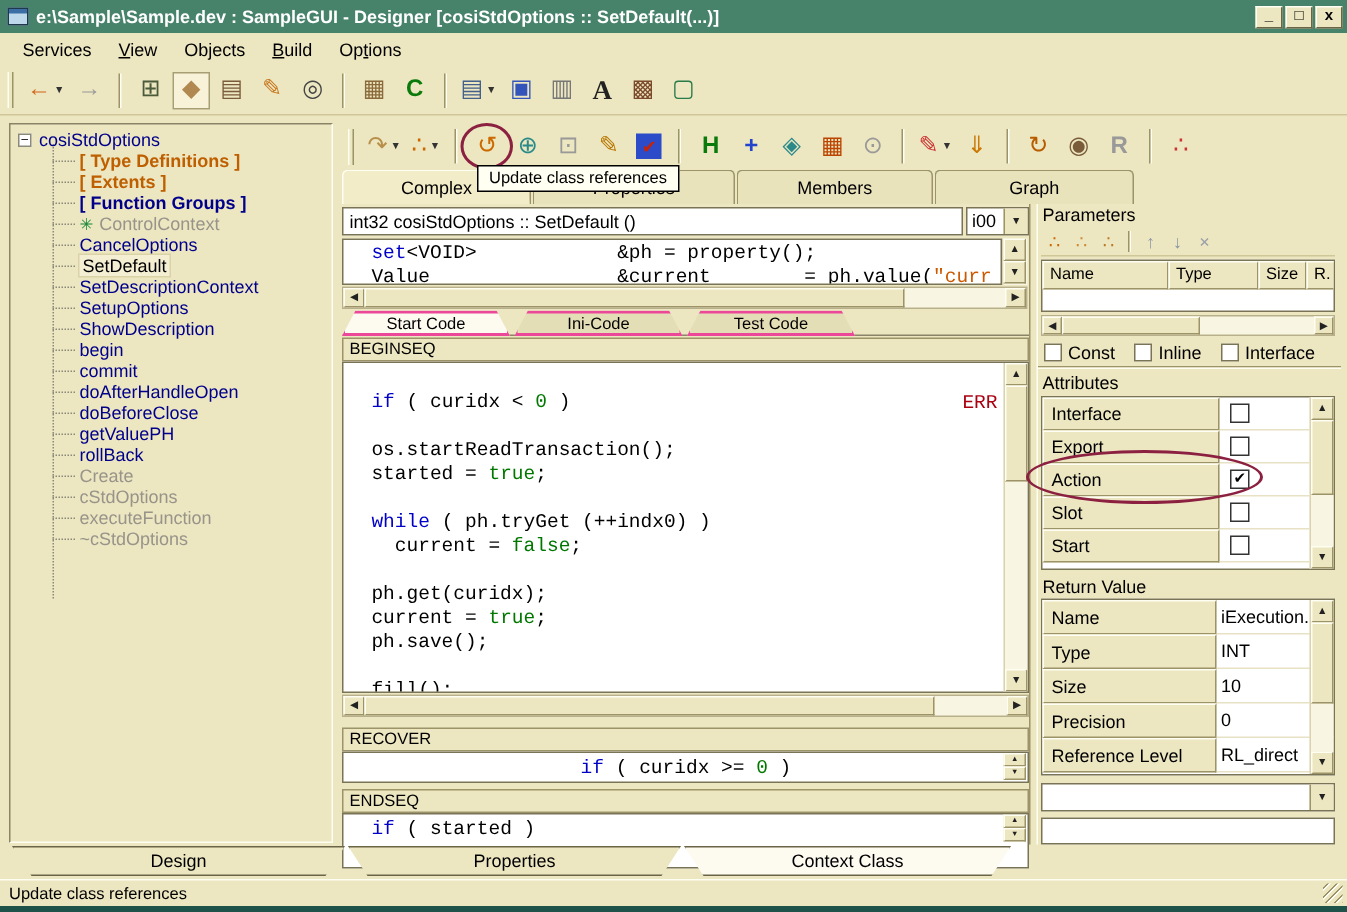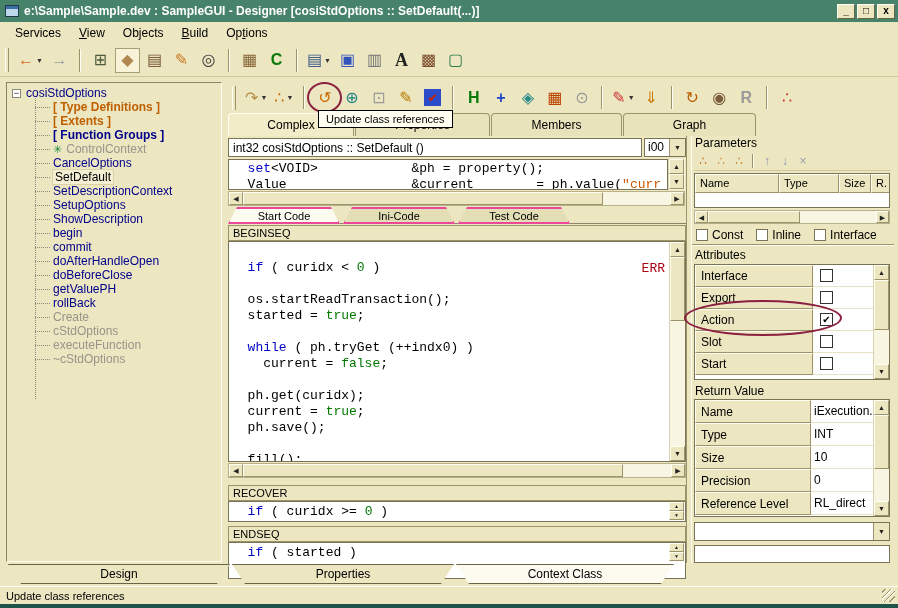--- a/index.html
+++ b/index.html
@@ -86,21 +86,21 @@
   .sec-header{background:var(--bg);border:1px solid var(--bg-dk);font-size:11px;
               display:flex;align-items:center;padding:1px 4px;}
   #sec0-h{left:0;top:89px;width:458px;height:16px;}
   #begin-area{left:0;top:105px;width:458px;height:221px;background:#fff;border:1px solid #7a7456;overflow:hidden;}
   #begin-lines{position:absolute;left:3px;top:2px;right:18px;bottom:0;line-height:16px;white-space:pre;overflow:hidden;}
   .code-line{height:16px;}
   #begin-err{position:absolute;top:19px;right:20px;color:var(--err);z-index:5;background:#fff;}
   #begin-vscroll{position:absolute;right:0;top:0;width:16px;height:219px;}
   #main-hscroll{left:0;top:327px;width:458px;height:15px;}
   #sec1-h{left:0;top:349px;width:458px;height:16px;}
-  #recover-area{left:0;top:365px;width:458px;height:21px;background:#fff;border:1px solid #7a7456;overflow:hidden;}
+  #recover-area{left:0;top:365px;width:458px;height:21px;background:#fff;border:1px solid #7a7456;overflow:hidden;text-align:center;}
   .one-line{position:absolute;left:3px;top:2px;right:18px;line-height:16px;white-space:pre;}
   .mini-scroll{position:absolute;right:0;top:0;width:16px;height:19px;display:flex;flex-direction:column;}
   .mini-scroll .sbtn{width:15px;height:9px;}
   .mini-scroll .sbtn::before{font-size:5px;}
   #sec2-h{left:0;top:390px;width:458px;height:16px;}
   #end-area{left:0;top:406px;width:458px;height:37px;background:#fff;border:1px solid #7a7456;overflow:hidden;}
   #splitter{left:686px;top:136px;width:6px;height:427px;border-left:1px solid var(--bg-dk);border-right:1px solid var(--bg-lt);}
 
   
   #props-panel{left:692px;top:136px;width:202px;height:428px;}

